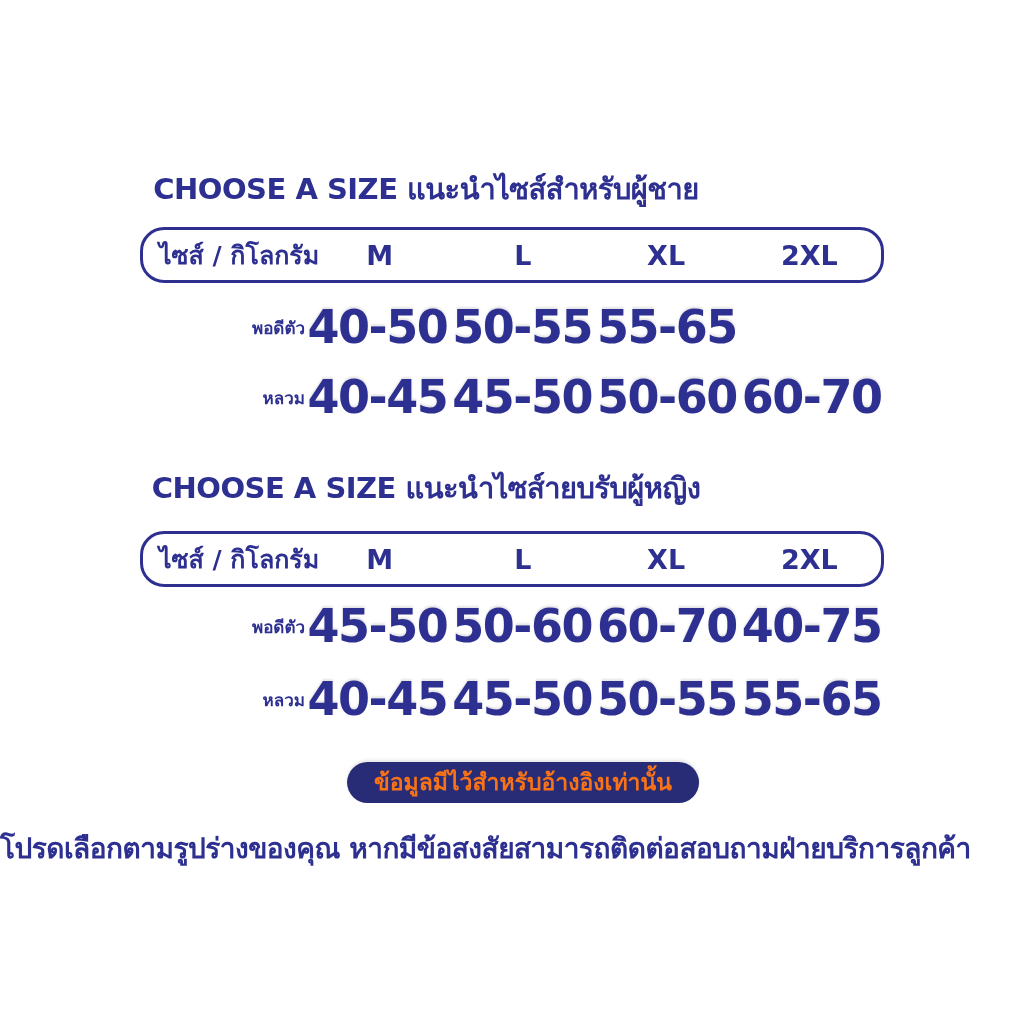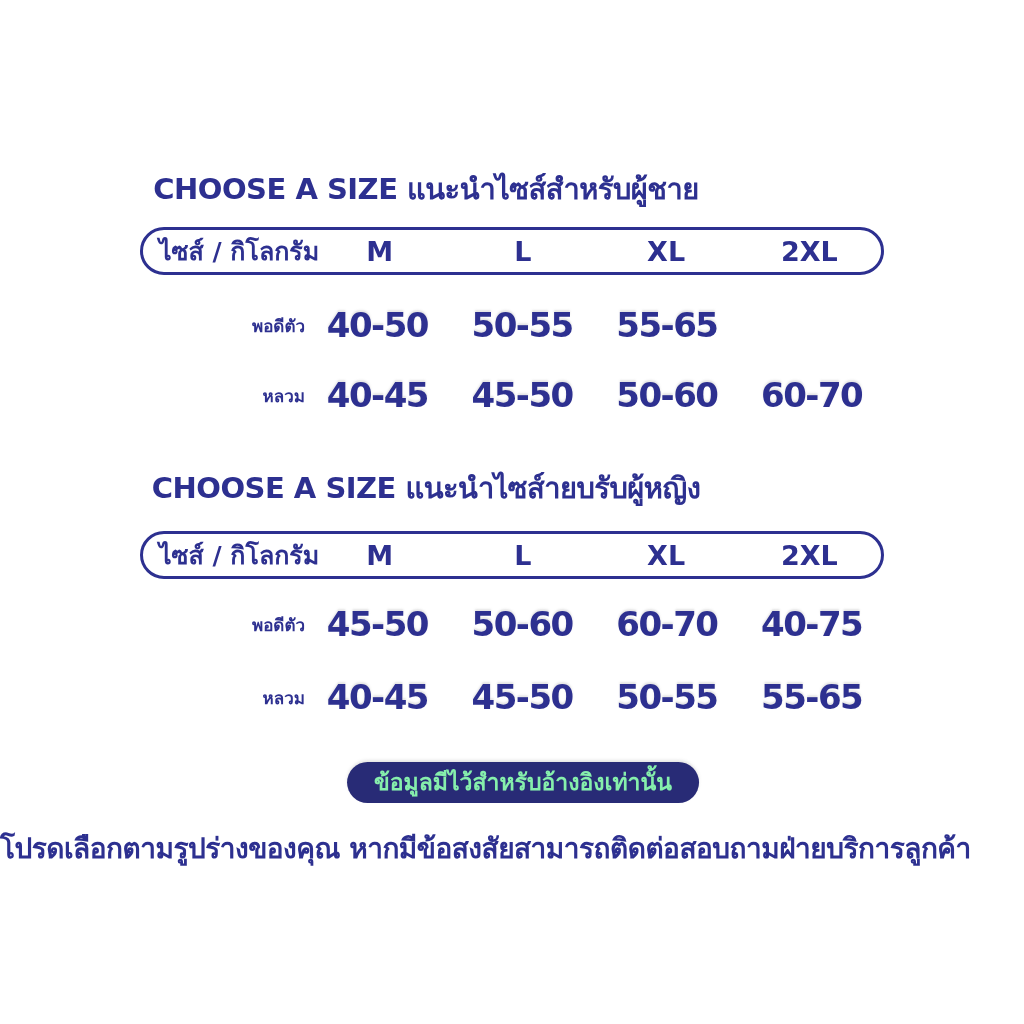--- a/index.html
+++ b/index.html
@@ -26,56 +26,56 @@
   .grid-row {
     position: absolute;
     left: 140px;
     width: 744px;
     display: grid;
     grid-template-columns: 165px 1fr 1fr 1fr 1fr;
     align-items: center;
     box-sizing: border-box;
   }
   .header-box {
-    height: 48px;
+    height: 56px;
     border: 3px solid #2d3090;
     border-radius: 24px;
   }
   .corner-header {
     font-size: 25px;
     padding-left: 16px;
     white-space: nowrap;
   }
   .size-header {
     font-size: 27px;
     text-align: center;
   }
   .data-row { height: 50px; }
   .row-label {
     font-size: 17px;
     text-align: right;
     white-space: nowrap;
   }
   .value {
-    font-size: 34px;
+    font-size: 46px;
     text-align: center;
     letter-spacing: -1.5px;
     text-shadow: 0 -2px 2px rgba(150,150,150,0.25);
   }
   .badge {
     position: absolute;
     top: 762px;
     left: 523px;
     transform: translateX(-50%);
     height: 41px;
     line-height: 41px;
     padding: 0 27px;
     border-radius: 21px;
     background: #282b76;
-    color: #86efac;
+    color: #f97316;
     font-size: 23px;
     white-space: nowrap;
     box-shadow: 0 -2px 3px rgba(150,150,150,0.25);
   }
   .note {
     position: absolute;
     top: 826px;
     left: 0;
     width: 853px;
     text-align: center;

